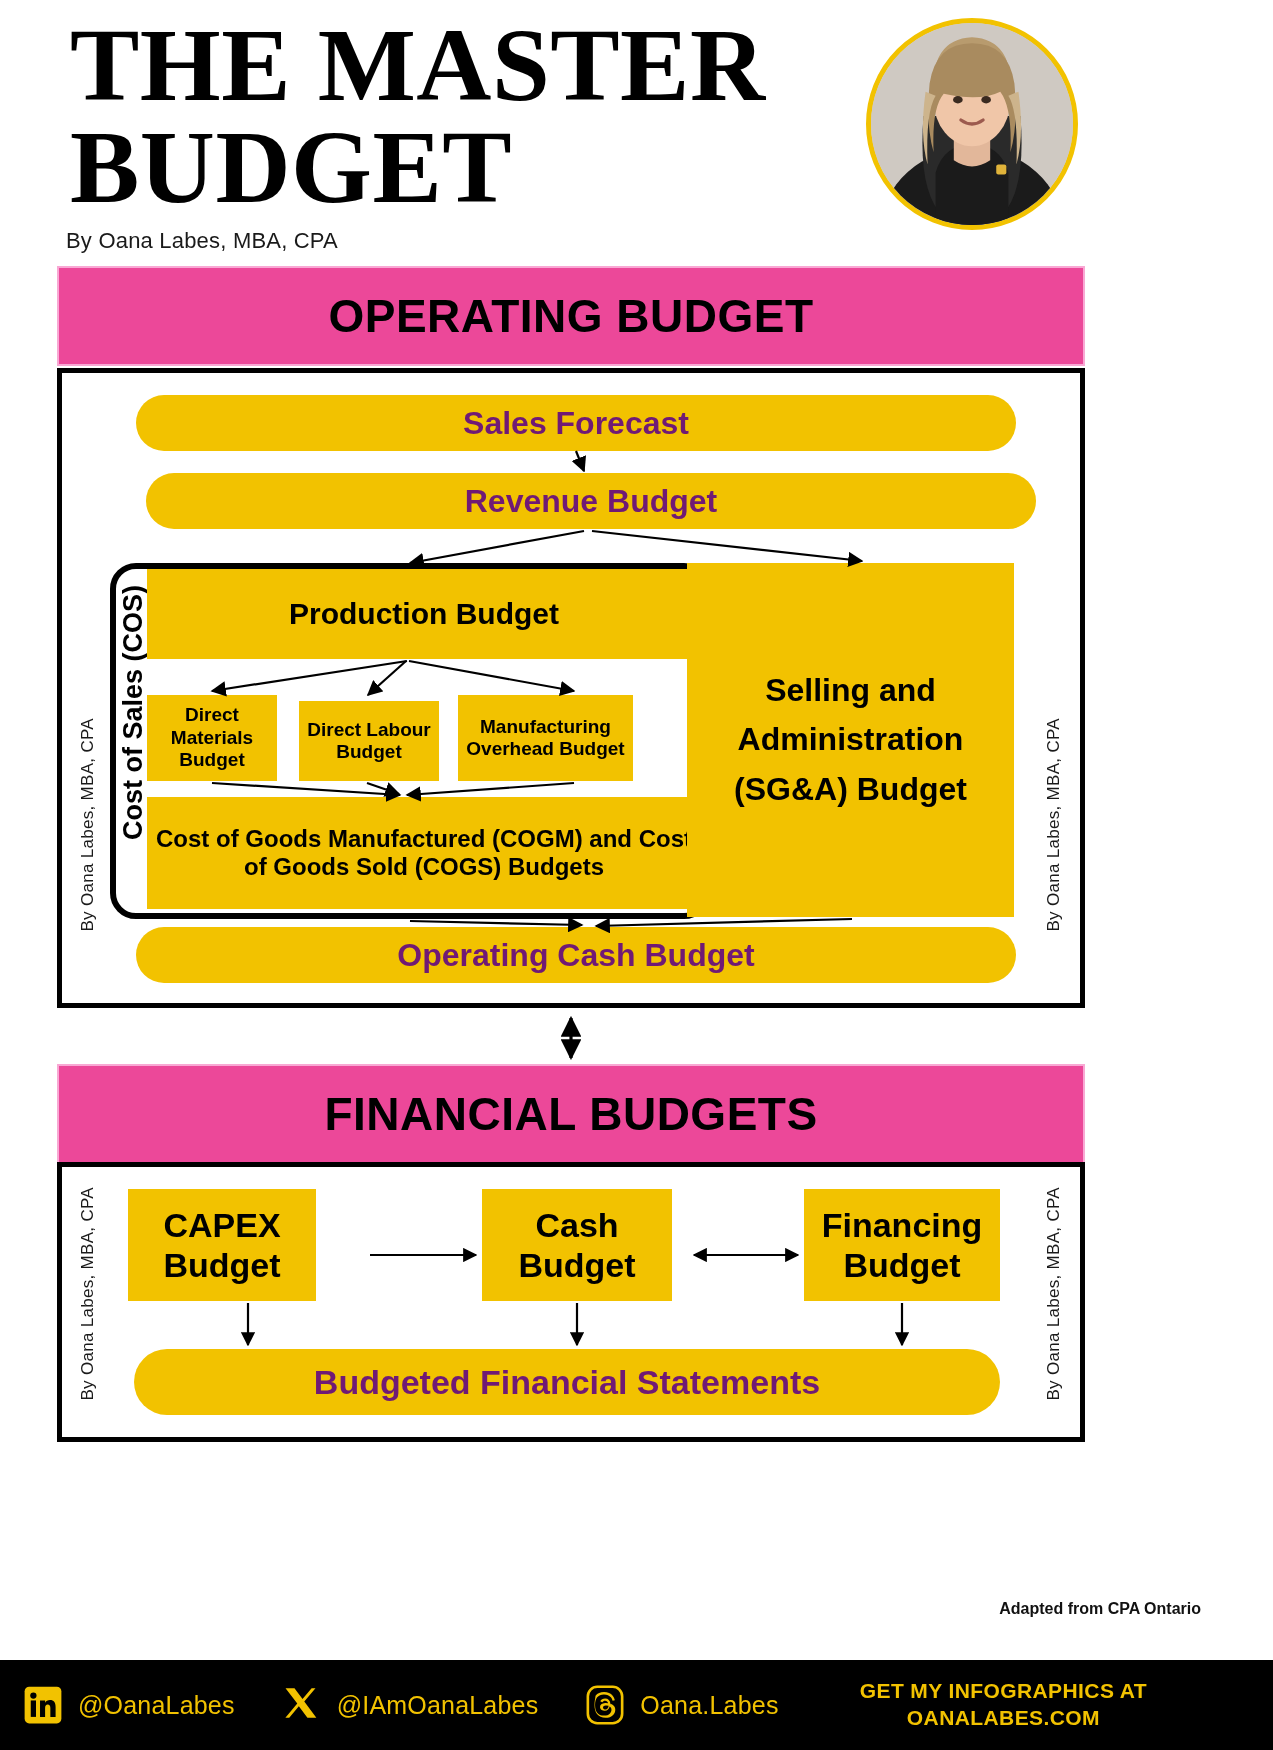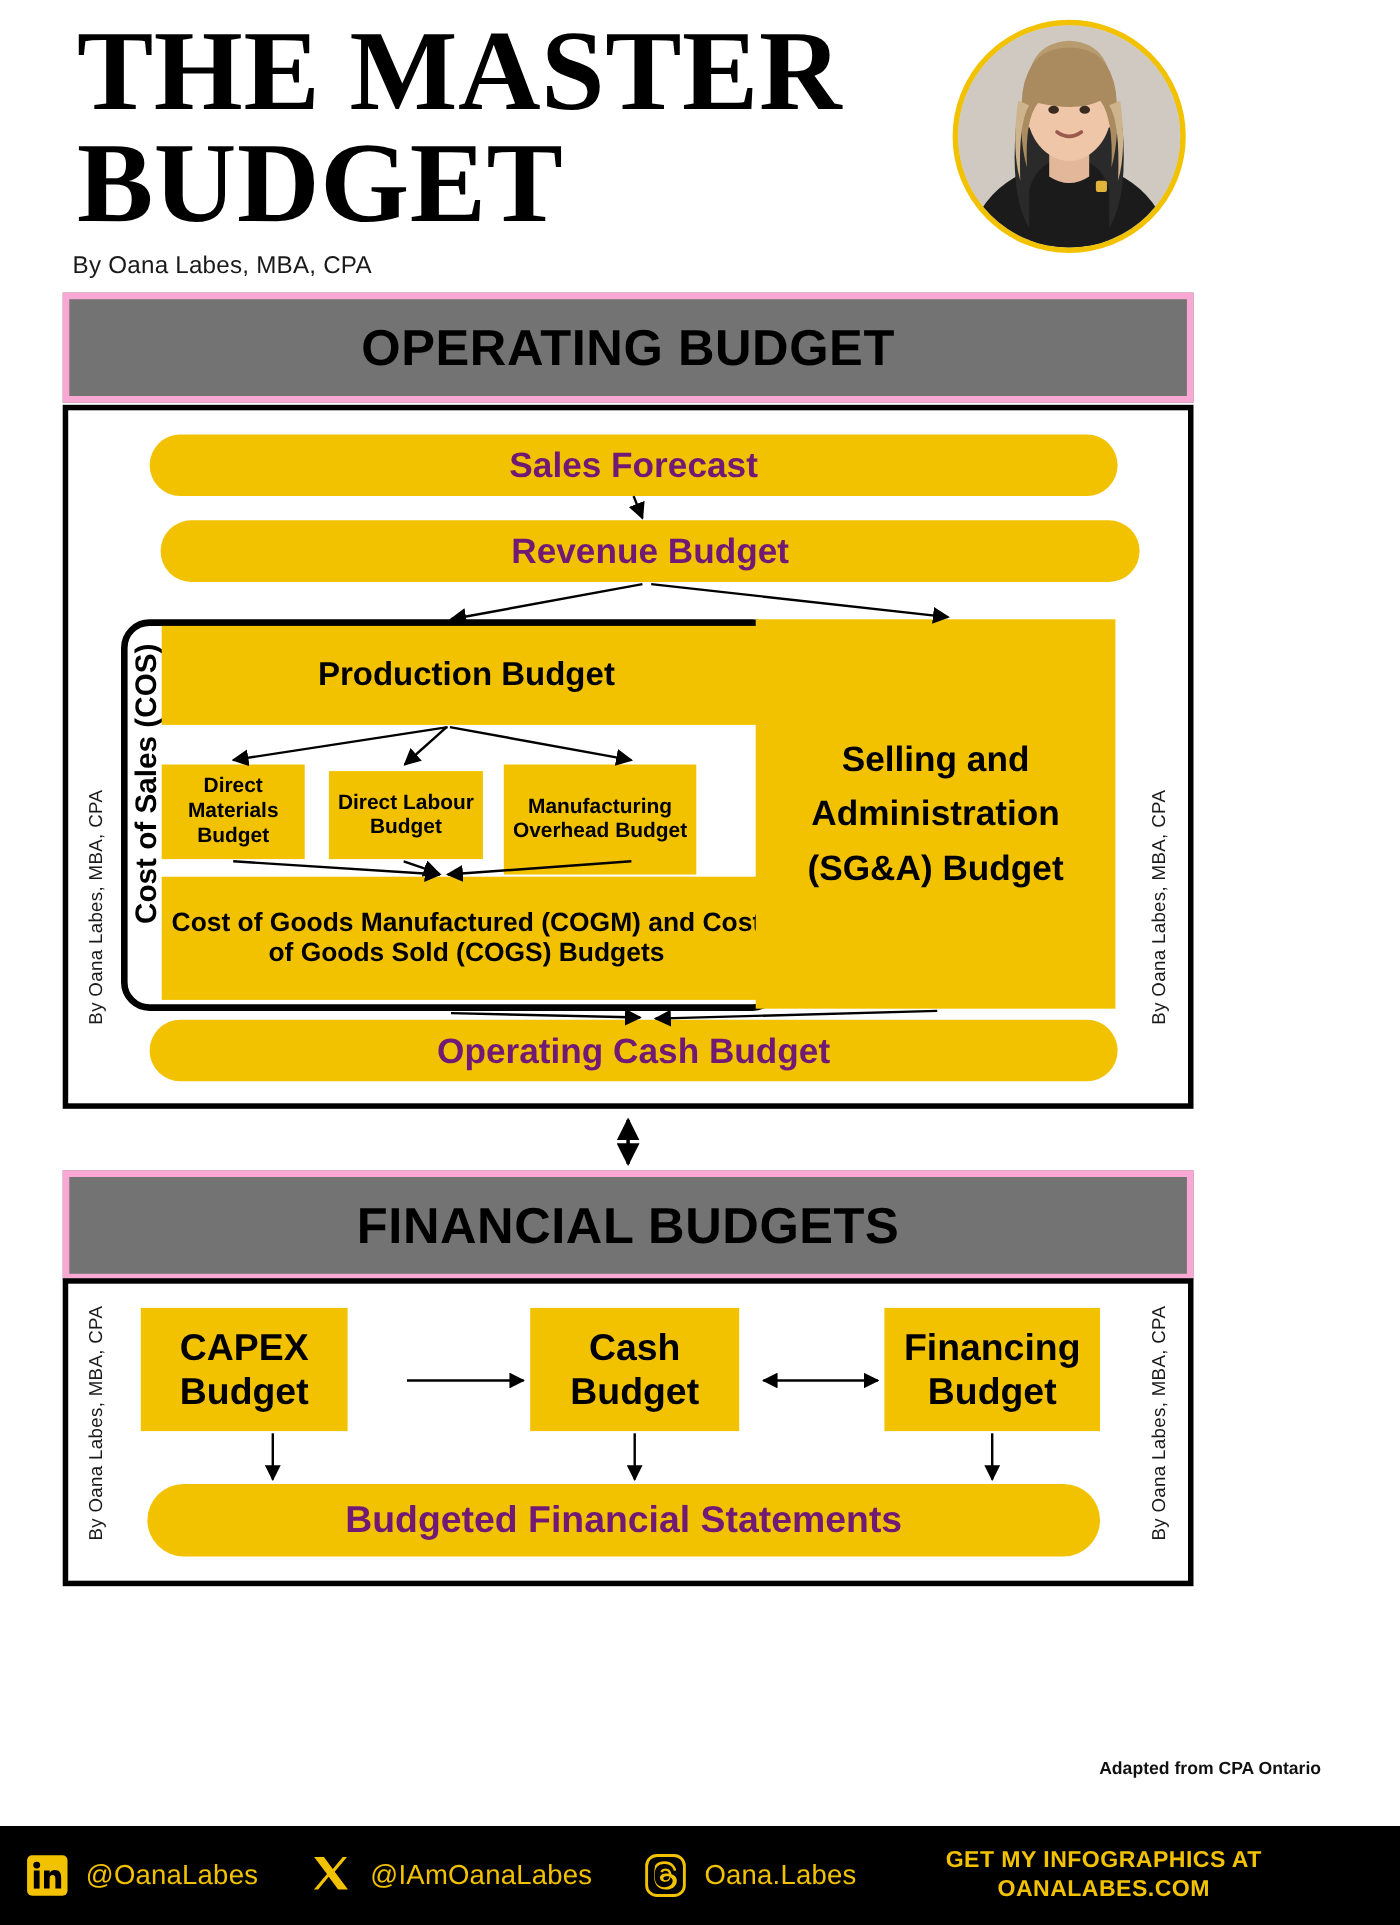--- a/index.html
+++ b/index.html
@@ -26,21 +26,21 @@
   }
   .avatar-ring {
     position: absolute; left: 866px; top: 18px; width: 212px; height: 212px;
     border-radius: 50%; border: 5px solid #F2C200; overflow: hidden; background: #d9d4cd;
   }
   .avatar-ring svg { display: block; width: 100%; height: 100%; }
 
   
   .sec-head {
     position: absolute; left: 57px; width: 1028px; height: 100px;
-    border: 6px solid #f9a8d4; background: #737373;
+    border: 2px solid #f9a8d4; background: #ec4899;
     display: flex; align-items: center; justify-content: center;
   }
   .sec-head span {
     font-size: 46px; font-weight: 700; letter-spacing: 0.5px; color: #000;
   }
 
   
   .sec-body {
     position: absolute; left: 57px; width: 1028px;
     border: 5px solid #000; background: #fff;
@@ -143,21 +143,21 @@
     <div class="box" style="left:85px; top:196px; width:554px; height:90px; font-size:30px;">
       <span>Production Budget</span>
     </div>
 
     <div class="box" style="left:85px; top:322px; width:130px; height:86px; font-size:19px;">
       <span>Direct Materials Budget</span>
     </div>
     <div class="box" style="left:237px; top:328px; width:140px; height:80px; font-size:19px;">
       <span>Direct Labour Budget</span>
     </div>
-    <div class="box" style="left:396px; top:322px; width:175px; height:100px; font-size:19px;">
+    <div class="box" style="left:396px; top:322px; width:175px; height:86px; font-size:19px;">
       <span>Manufacturing Overhead Budget</span>
     </div>
 
     <div class="box" style="left:85px; top:424px; width:554px; height:112px; font-size:24px;">
       <span>Cost of Goods Manufactured (COGM) and Cost of Goods Sold (COGS) Budgets</span>
     </div>
 
     <div class="box" style="left:625px; top:190px; width:327px; height:354px; font-size:32px; line-height:1.55;">
       <span>Selling and Administration (SG&amp;A) Budget</span>
     </div>

